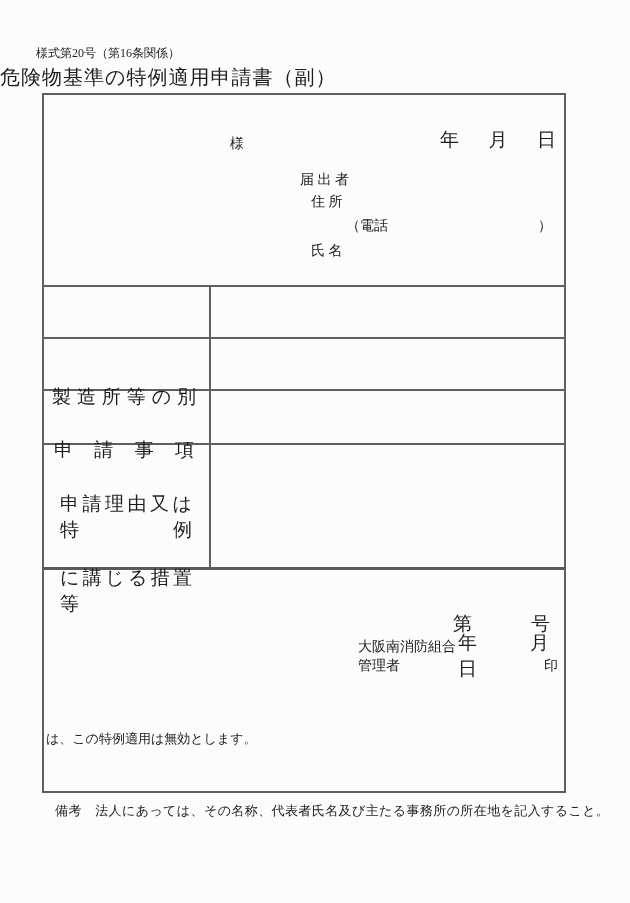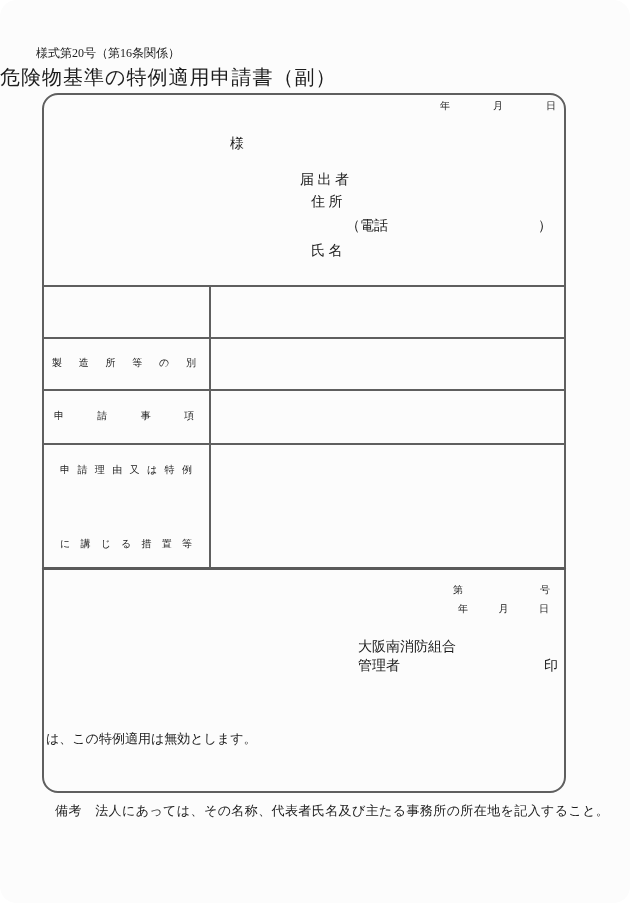--- a/index.html
+++ b/index.html
@@ -1,15 +1,15 @@
 <!DOCTYPE html>
 <html lang="ja"><head>
 <meta charset="utf-8">
 <style>
-  * { margin: 0; padding: 0; box-sizing: border-box; border-radius: 16px; }
+  * { margin: 0; padding: 0; box-sizing: border-box; }
   html, body { background: #ffffff; }
   .page {
     position: relative;
     width: 630px;
     height: 903px;
     background: #fcfcfc;
     font-family: "Liberation Serif", "DejaVu Serif", serif;
     color: #1c1c1c;
     overflow: hidden;
   }
@@ -26,25 +26,26 @@
   .box {
     position: absolute;
     border: 2px solid #5f5f5f;
     background: transparent;
   }
   .hline { position: absolute; height: 1.5px; background: #5f5f5f; }
   .hline-thick { position: absolute; height: 2.5px; background: #5a5a5a; }
   .vline { position: absolute; width: 1.5px; background: #5f5f5f; }
   .jlabel {
     position: absolute;
-    font-size: 10px;
+    font-size: 19px;
     text-align: justify;
     text-align-last: justify;
     text-justify: inter-character;
     white-space: normal;
+    margin-top: 28px;
   }
   .cell { position: absolute; }
 </style>
 </head>
 <body>
 
 <div class="page">
 
   <div class="abs t12" style="left:36px; top:45px;">様式第20号（第16条関係）</div>
 

